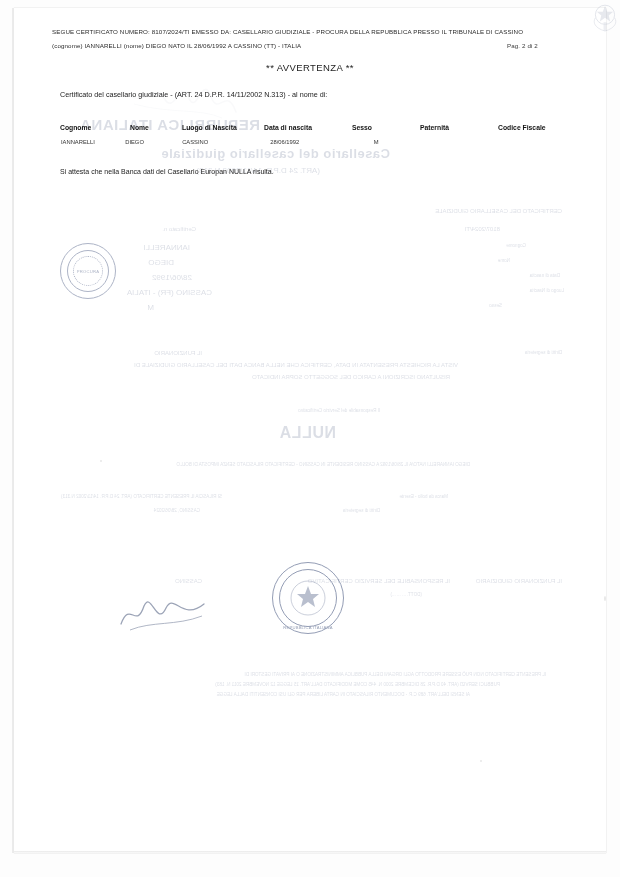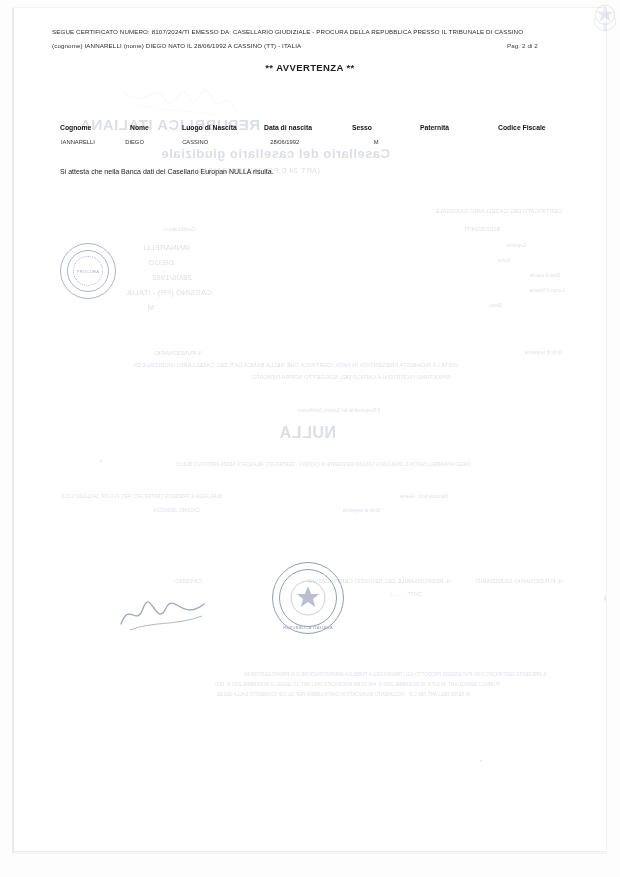--- a/index.html
+++ b/index.html
@@ -56,21 +56,21 @@
   #hdr-line2 { left: 52px; top: 42px; }
   #hdr-page  { left: 507px; top: 42px; font-size: 6.2px; color: #3a3a3a;}
 
   #avvertenza {
     position: absolute;
     left: 0;
     top: 62px;
     width: 620px;
     text-align: center;
     font-size: 9.5px;
-    font-weight: bold;
+    font-weight: normal;
     color: #1d1d1d;
     letter-spacing: 0.4px;
   }
 
   #cert-line {
     position: absolute;
     left: 60px;
     top: 90px;
     font-size: 7.2px;
     color: #222;
@@ -293,20 +293,21 @@
     <div class="g xs" style="left:120px; top:682px;">PUBBLICI SERVIZI (ART. 40 D.P.R. 28 DICEMBRE 2000 N. 445 COME MODIFICATO DALL'ART. 15 LEGGE 12 NOVEMBRE 2011 N. 183)</div>
     <div class="g xs" style="left:150px; top:692px;">AI SENSI DELL'ART. 689 C.P. - DOCUMENTO RILASCIATO IN CARTA LIBERA PER GLI USI CONSENTITI DALLA LEGGE</div>
   </div>
 
   <div class="hdr" id="hdr-line1">SEGUE CERTIFICATO NUMERO: 8107/2024/TI EMESSO DA: CASELLARIO GIUDIZIALE - PROCURA DELLA REPUBBLICA PRESSO IL TRIBUNALE DI CASSINO</div>
   <div class="hdr" id="hdr-line2">(cognome) IANNARELLI (nome) DIEGO NATO IL 28/06/1992 A CASSINO (TT) - ITALIA</div>
   <div class="hdr" id="hdr-page">Pag. 2 di 2</div>
 
   <div id="avvertenza">** AVVERTENZA **</div>
 
+  <div id="cert-line">Certificato del casellario giudiziale - (ART. 24 D.P.R. 14/11/2002 N.313) - al nome di:</div>
 
   <div id="tbl">
     <div class="row head">
       <div class="c-cognome">Cognome</div>
       <div class="c-nome">Nome</div>
       <div class="c-luogo">Luogo di Nascita</div>
       <div class="c-datan">Data di nascita</div>
       <div class="c-sesso">Sesso</div>
       <div class="c-pat">Paternità</div>
       <div class="c-cf">Codice Fiscale</div>

